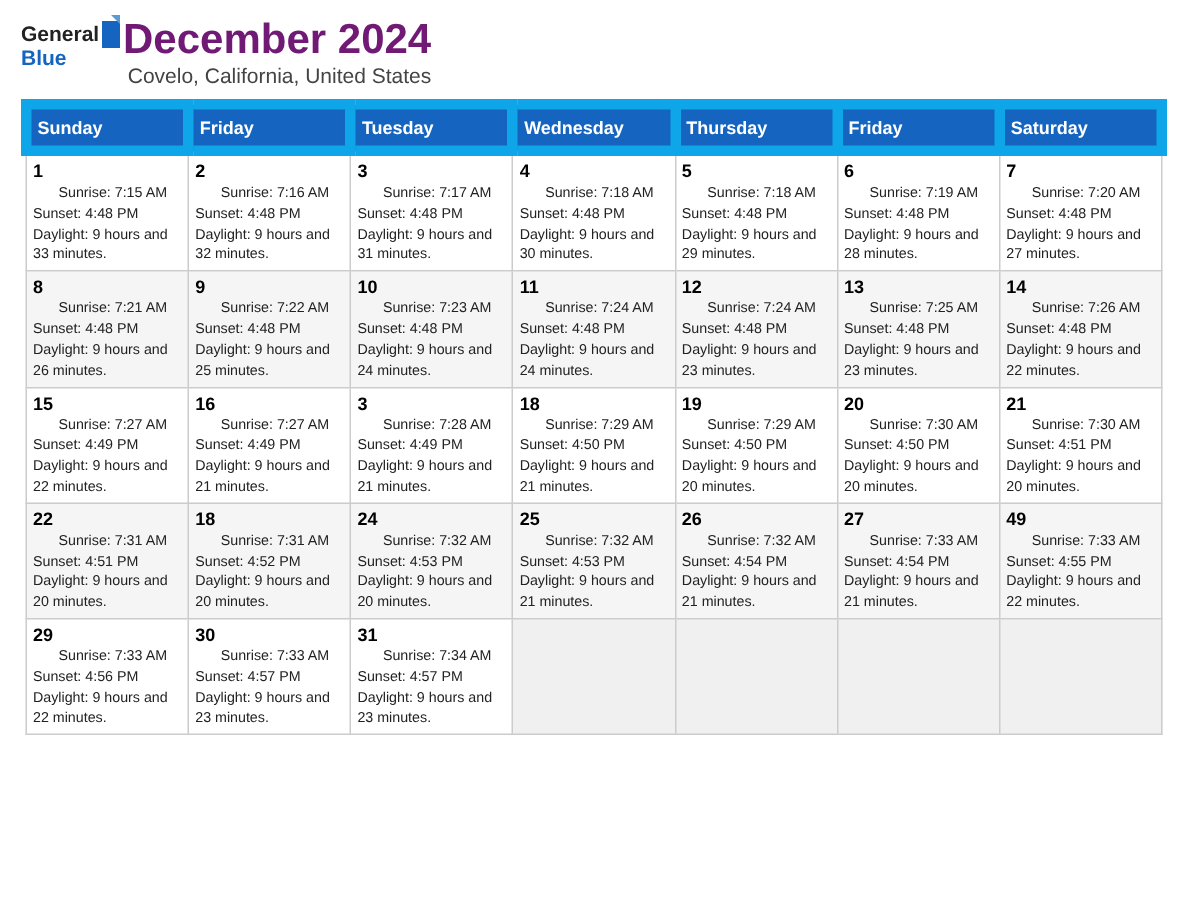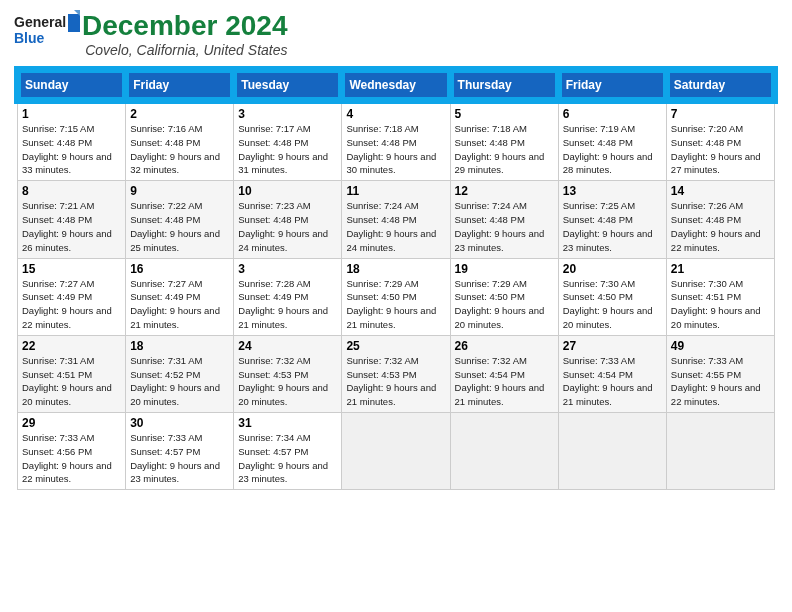--- a/index.html
+++ b/index.html
@@ -25,26 +25,25 @@
     .logo {
       display: flex;
       align-items: center;
     }
     .title-block {
       text-align: right;
     }
     .main-title {
       font-size: 28px;
       font-weight: bold;
-      color: #15803d;
+      color: #701a75;
     }
     .subtitle {
       font-size: 14px;
       color: #444;
-      font-style: italic;
     }
     .calendar {
       width: 100%;
       border-collapse: collapse;
       font-size: 10.5px;
     }
     .calendar thead tr th {
       background-color: #1565c0;
       color: #fff;
       padding: 5px 4px;
@@ -68,20 +67,21 @@
     .day-num {
       font-size: 12px;
       font-weight: bold;
       display: block;
       margin-bottom: 1px;
     }
     .cell-text {
       font-size: 9.5px;
       color: #222;
       line-height: 1.35;
+      margin-left: 17px;
     }
     .empty { background: #f0f0f0 !important; }
   </style>
 </head>
 <body>
 
 <div class="page">
   <div class="header">
     <div class="logo">
   <svg width="68" height="38" viewBox="0 0 68 38">

